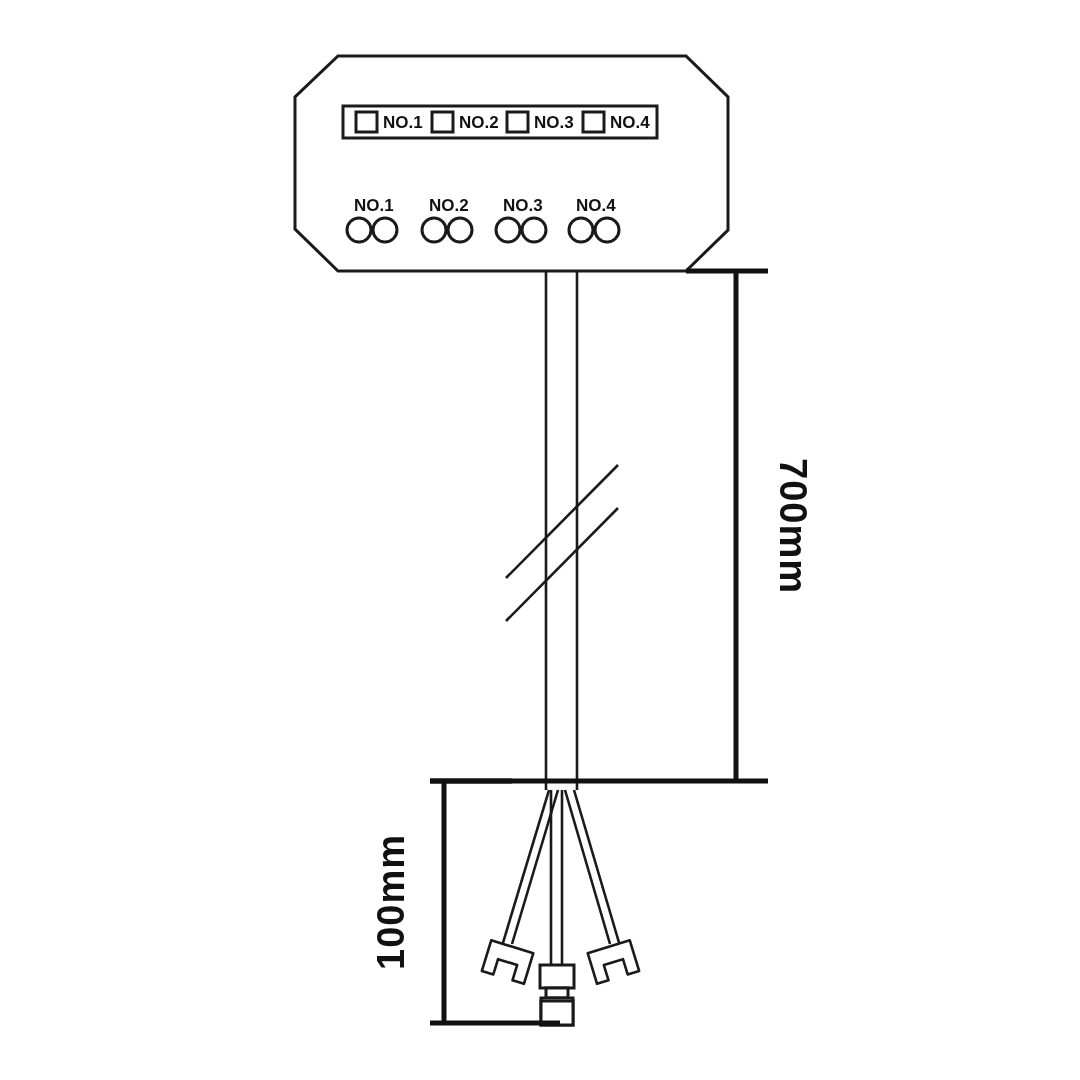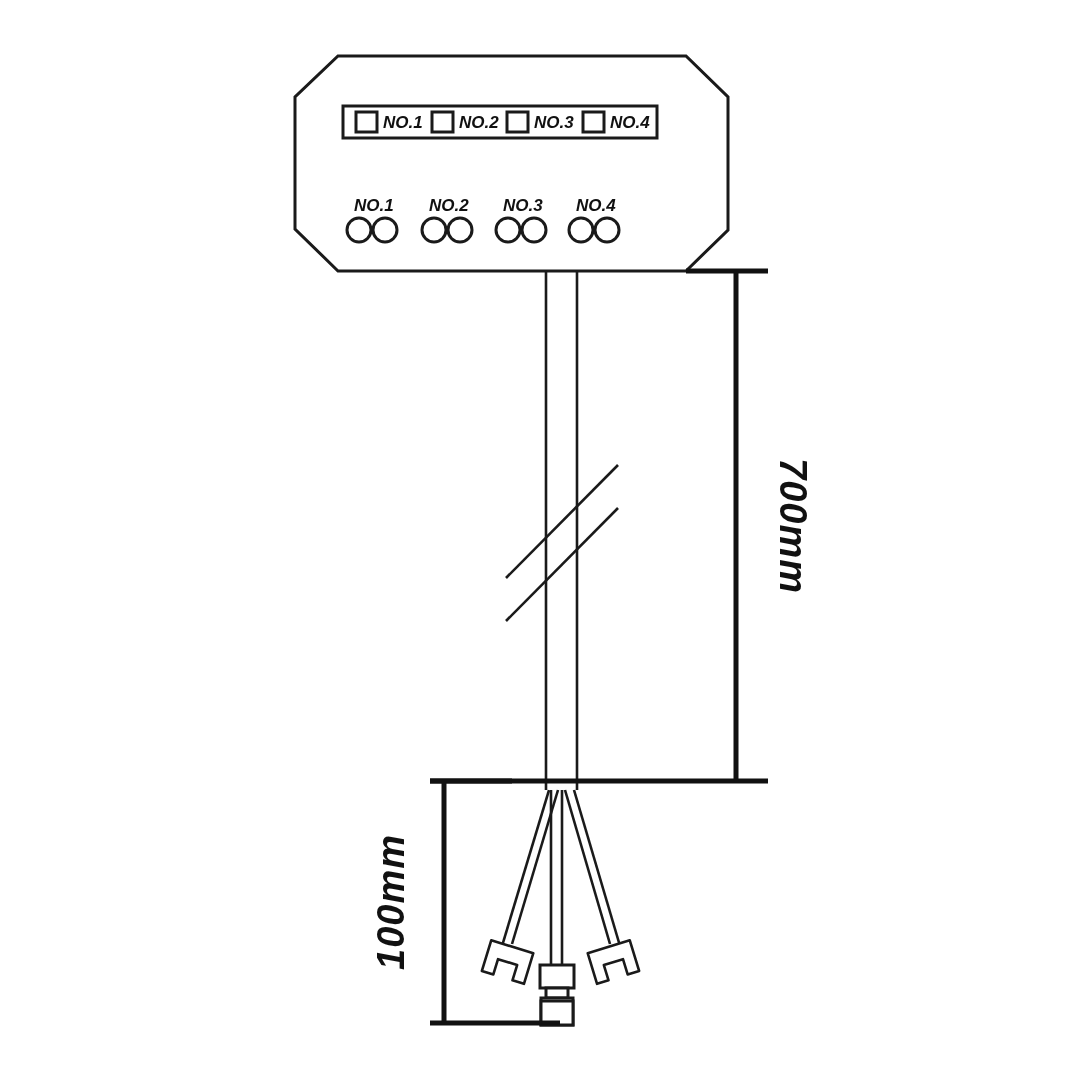--- a/index.html
+++ b/index.html
@@ -12,21 +12,20 @@
     width: 1080px;
     height: 1080px;
     font-family: "Liberation Sans", sans-serif;
     overflow: hidden;
   }
   #diagram-root {
     position: relative;
     width: 1080px;
     height: 1080px;
     background: #ffffff;
-    font-style: italic;
   }
   svg.diagram-canvas {
     display: block;
     width: 1080px;
     height: 1080px;
   }
   .stroke-thin {
     fill: none;
     stroke: #1a1a1a;
     stroke-width: 2.6;

